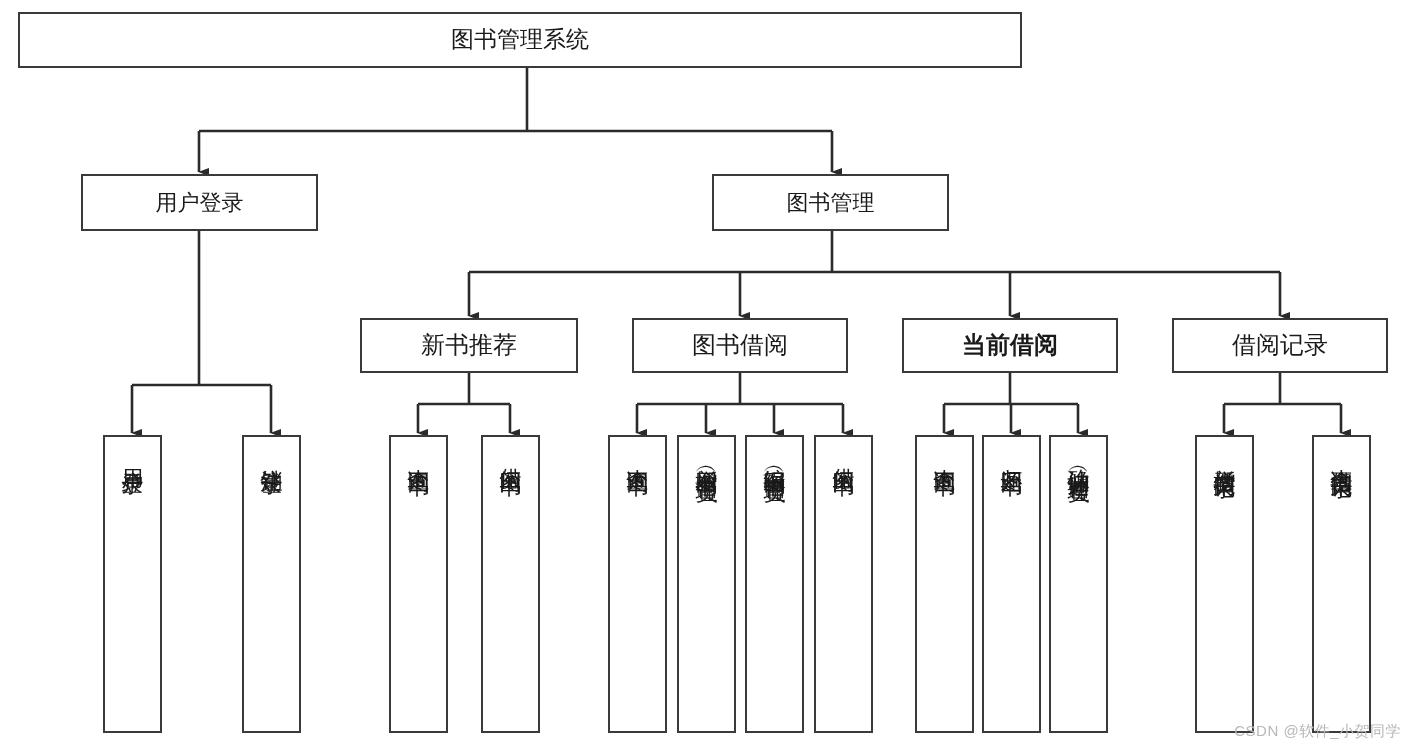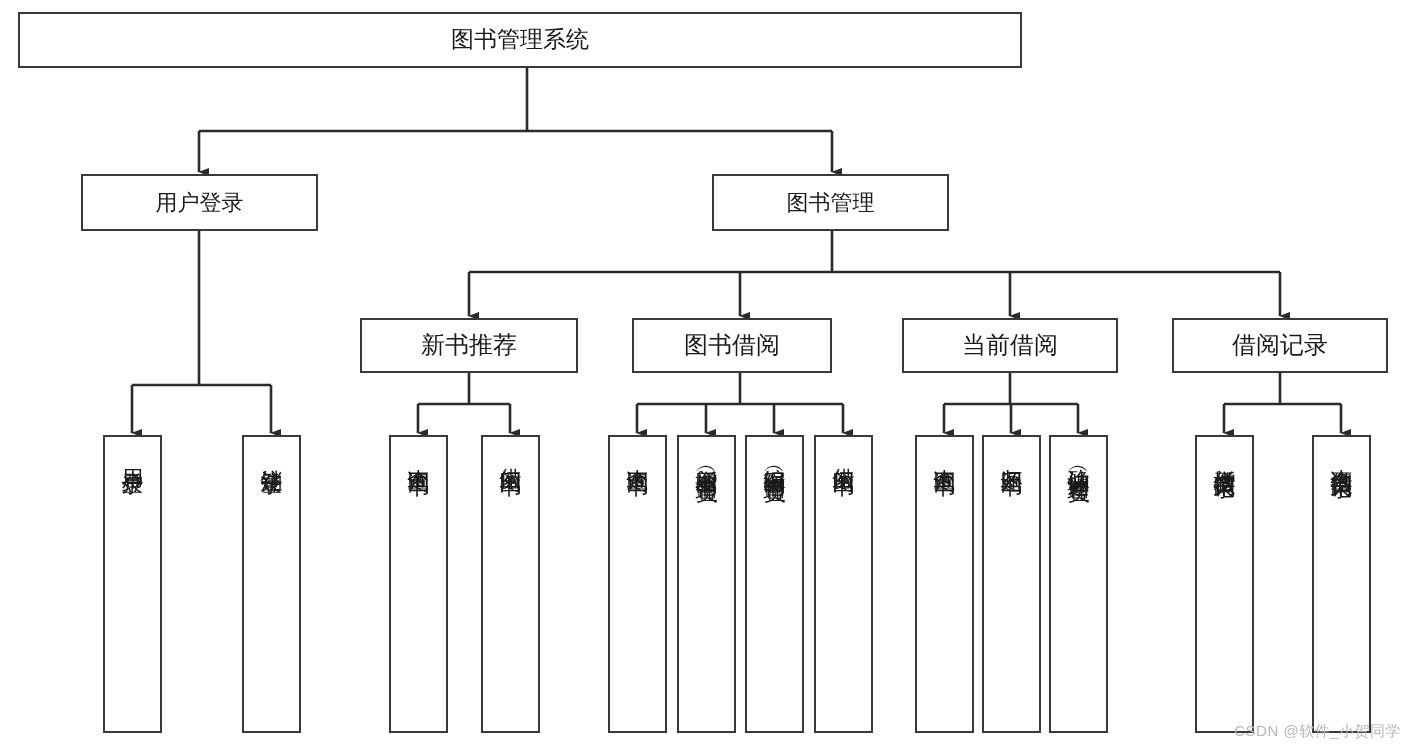--- a/index.html
+++ b/index.html
@@ -136,24 +136,24 @@
   <div class="node level1" style="left:81px; top:174px; width:237px; height:57px;">
     <span class="node-label">用户登录</span>
   </div>
   <div class="node level1" style="left:712px; top:174px; width:237px; height:57px;">
     <span class="node-label">图书管理</span>
   </div>
 
   <div class="node level2" style="left:360px; top:318px; width:218px; height:55px;">
     <span class="node-label">新书推荐</span>
   </div>
-  <div class="node level2" style="left:632px; top:318px; width:200px; height:55px;">
+  <div class="node level2" style="left:632px; top:318px; width:216px; height:55px;">
     <span class="node-label">图书借阅</span>
   </div>
-  <div class="node level2" style="left:902px; top:318px; width:216px; height:55px;">
+  <div class="node level2" style="left:902px; top:318px; width:216px; height:55px;font-weight:bold;">
     <span class="node-label">当前借阅</span>
   </div>
   <div class="node level2" style="left:1172px; top:318px; width:216px; height:55px;">
     <span class="node-label">借阅记录</span>
   </div>
 
   <div class="node leaf" style="left:103px; top:435px; width:59px; height:298px;">
     <span class="node-label">用户登录</span>
   </div>
   <div class="node leaf" style="left:242px; top:435px; width:59px; height:298px;">

